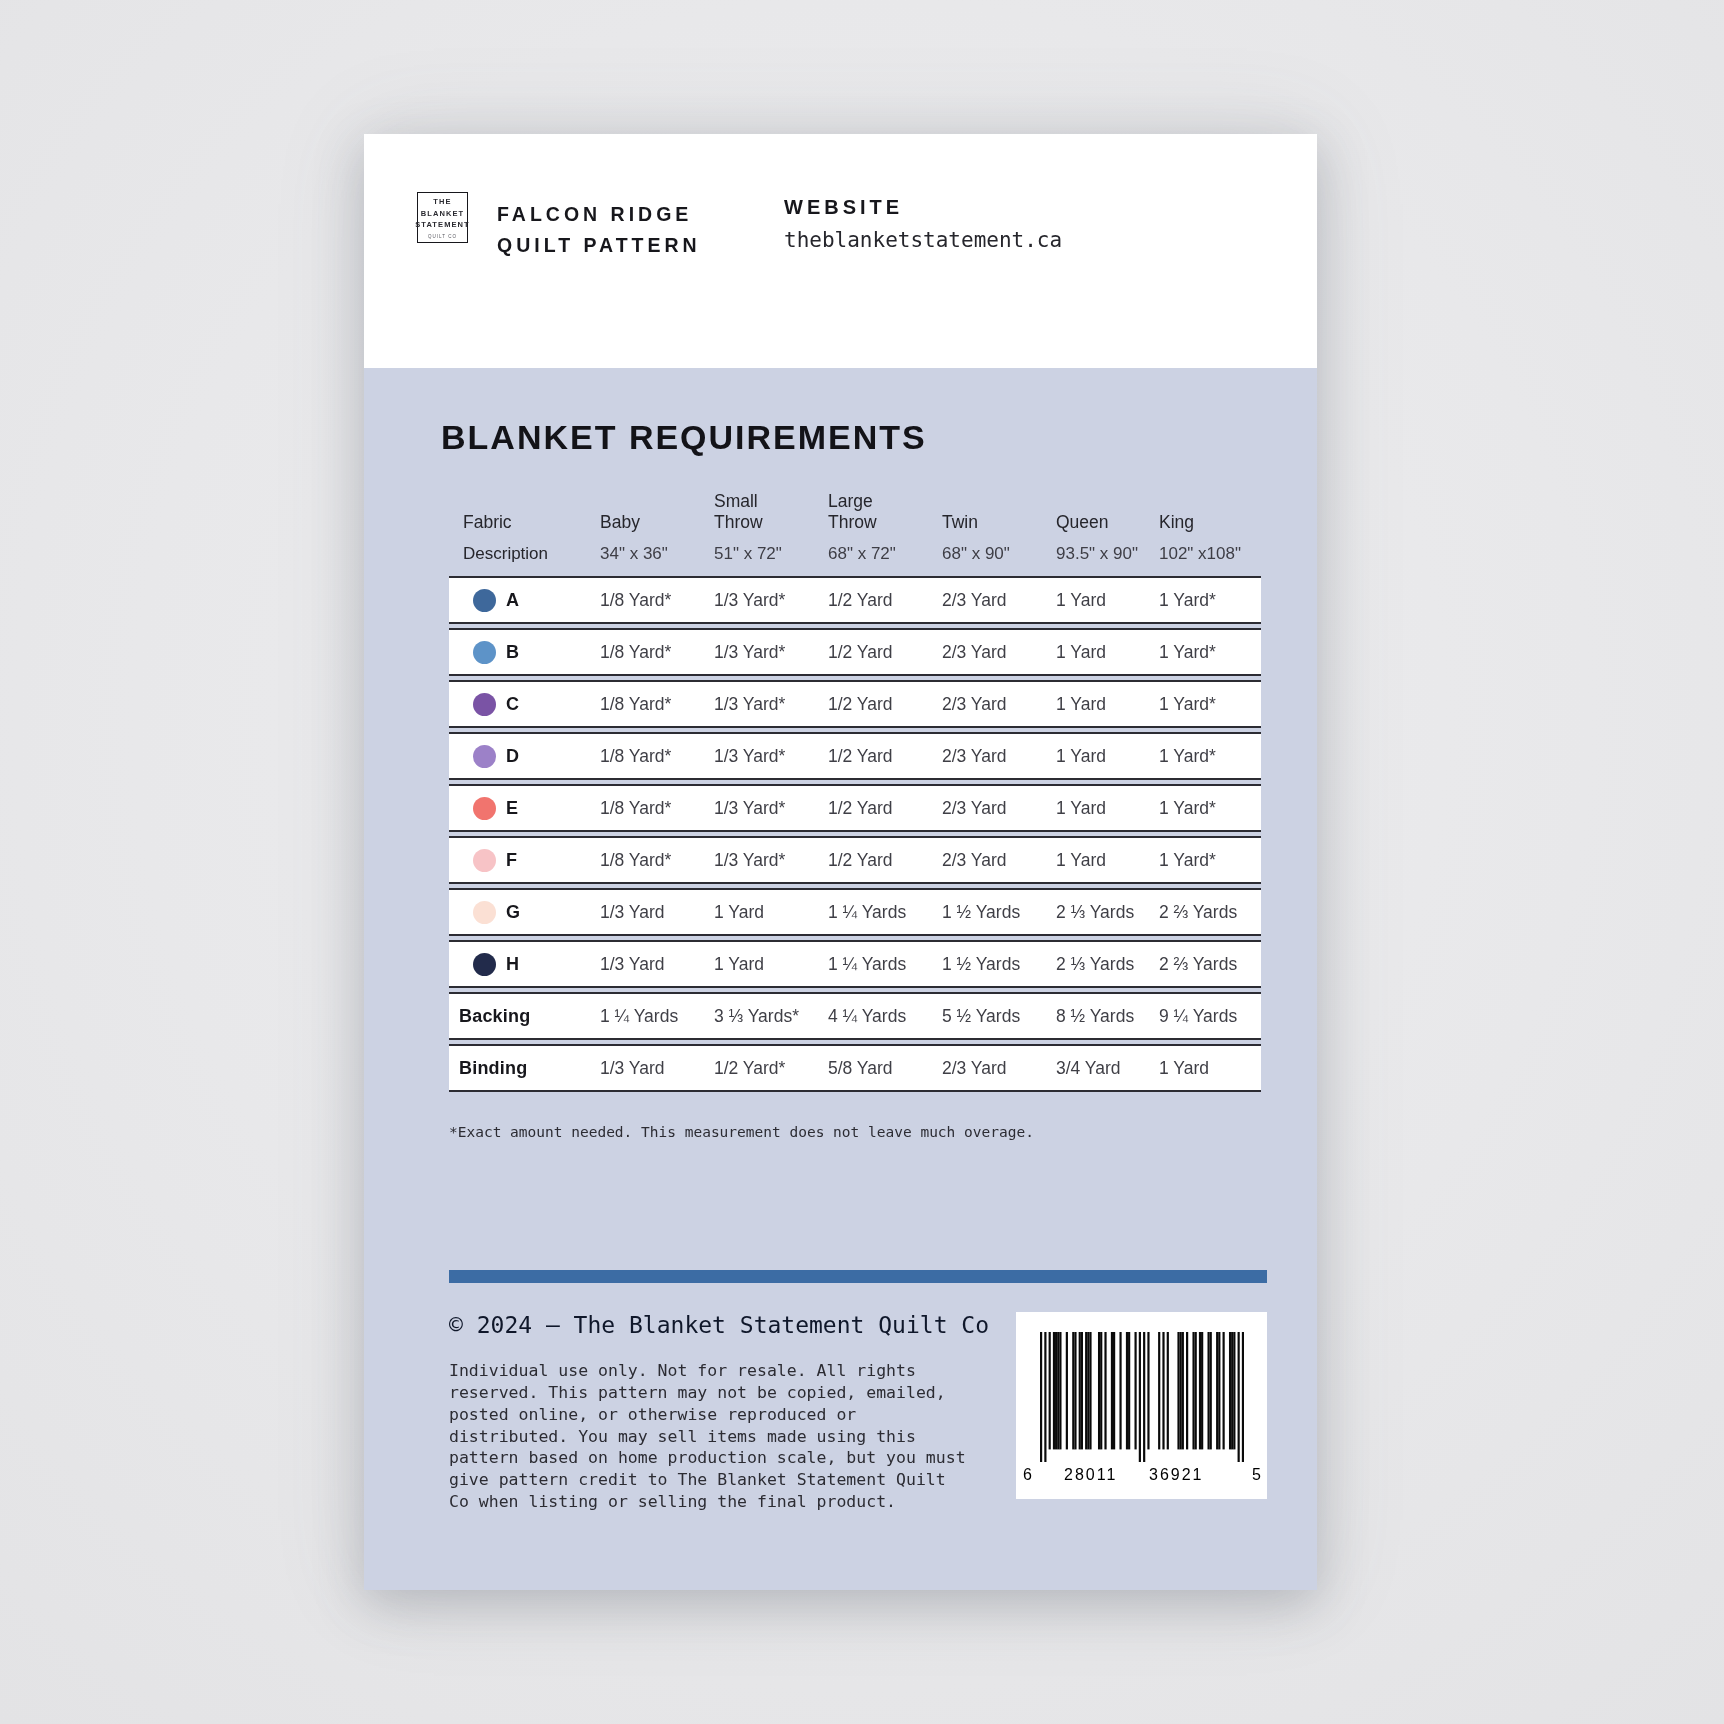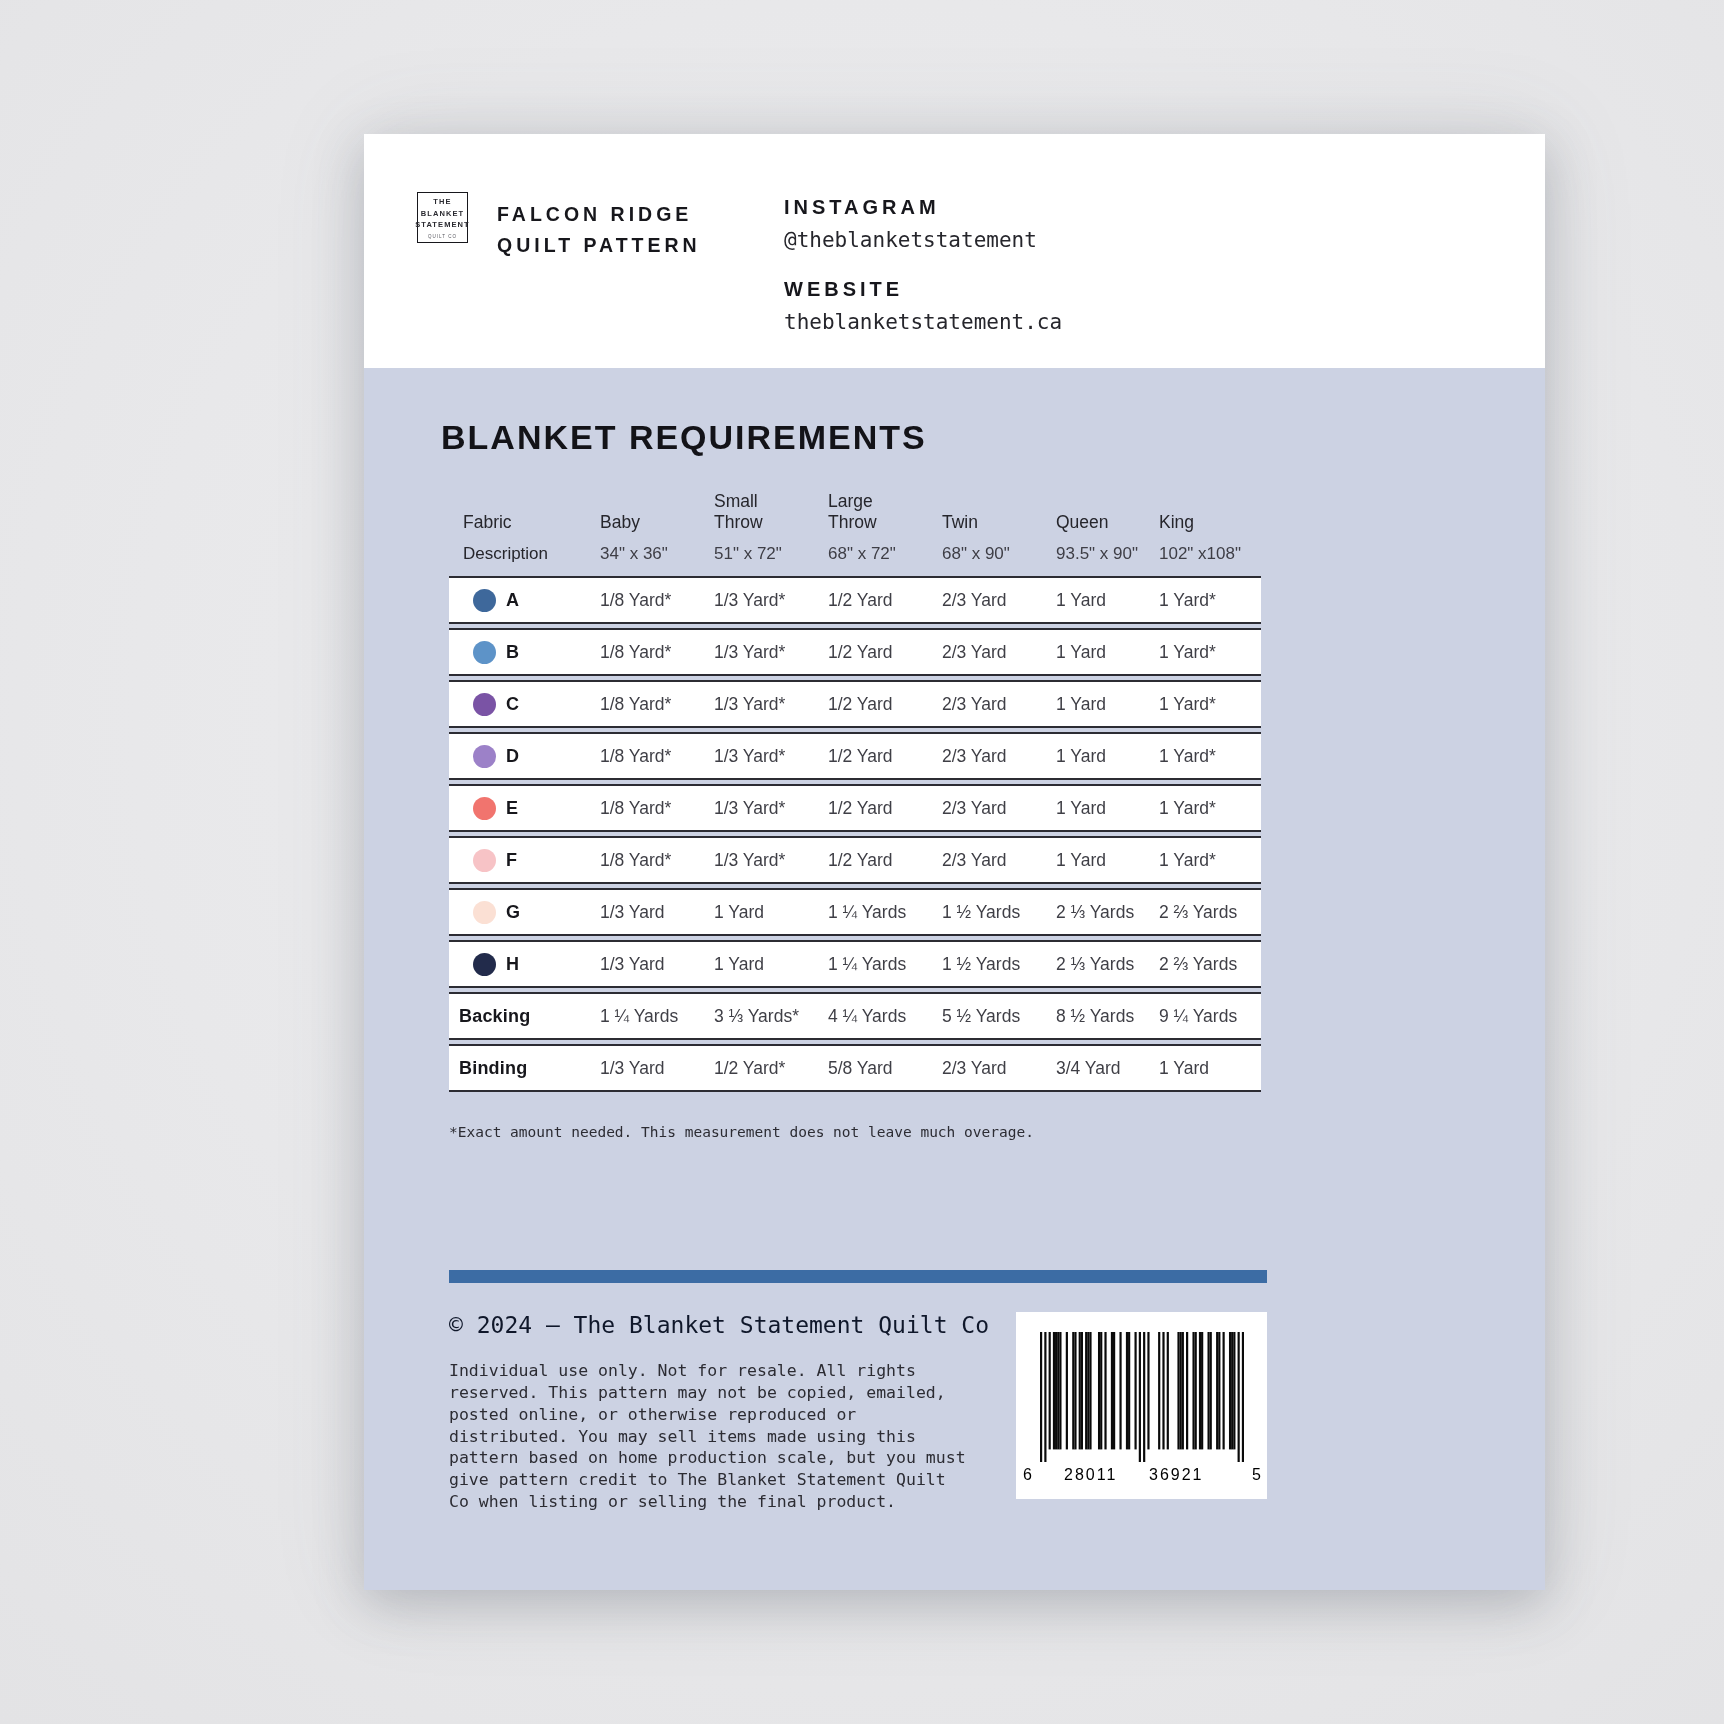--- a/index.html
+++ b/index.html
@@ -3,21 +3,21 @@
 <meta charset="utf-8">
 <style>
   html,body{margin:0;padding:0;}
   body{
     width:1724px;height:1724px;position:relative;overflow:hidden;
     background:radial-gradient(circle at 50% 42%, #ededef 0%, #e8e8ea 55%, #e3e3e5 100%);
     font-family:"Liberation Sans","DejaVu Sans",sans-serif;
     -webkit-font-smoothing:antialiased;
   }
   .card{
-    position:absolute;left:364px;top:134px;width:1181px;height:1456px;
+    position:absolute;left:364px;top:134px;width:953px;height:1456px;
     background:#ccd2e3;
     box-shadow:0 14px 46px rgba(90,95,110,.30), 0 0 90px rgba(90,95,110,.12);
   }
   
   .card-header{position:relative;height:234px;background:#ffffff;}
   .logo{
     position:absolute;left:53px;top:58px;width:51px;height:51px;
     border:1.5px solid #17171c;box-sizing:border-box;
     display:flex;flex-direction:column;align-items:center;justify-content:center;
   }
@@ -76,24 +76,20 @@
   <div class="card-header">
     <div class="logo">
       <div class="logo-main">THE
 BLANKET
 STATEMENT</div>
       <div class="logo-sub">QUILT CO</div>
     </div>
     <div class="pattern-title">FALCON RIDGE
 QUILT PATTERN</div>
     <div class="social">
-      <div class="social-block">
-        <div class="social-label">INSTAGRAM</div>
-        <div class="social-value">@theblanketstatement</div>
-      </div>
       <div class="social-block">
         <div class="social-label">WEBSITE</div>
         <div class="social-value">theblanketstatement.ca</div>
       </div>
     </div>
   </div>
 
   <div class="card-body">
     <h1 class="section-title">BLANKET REQUIREMENTS</h1>
 

